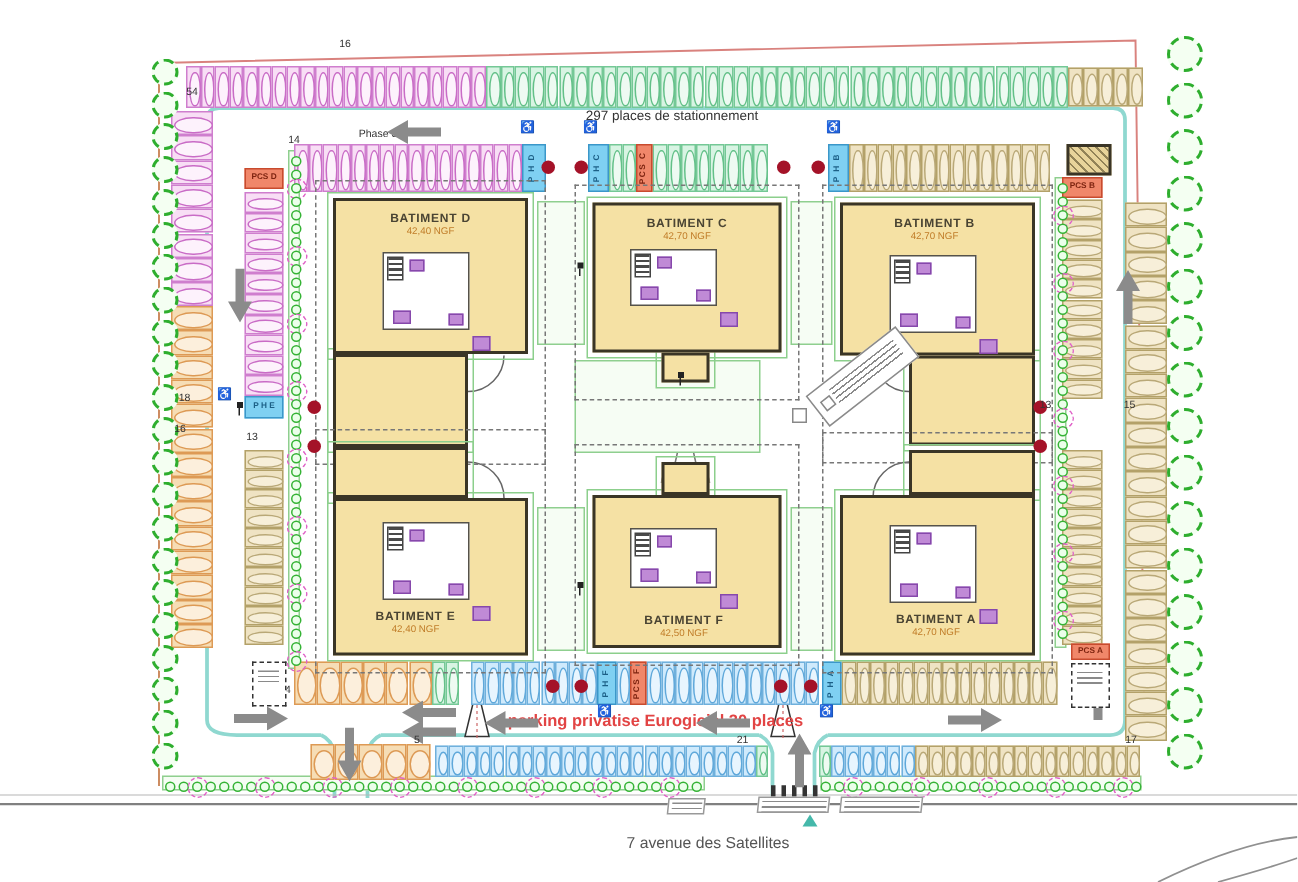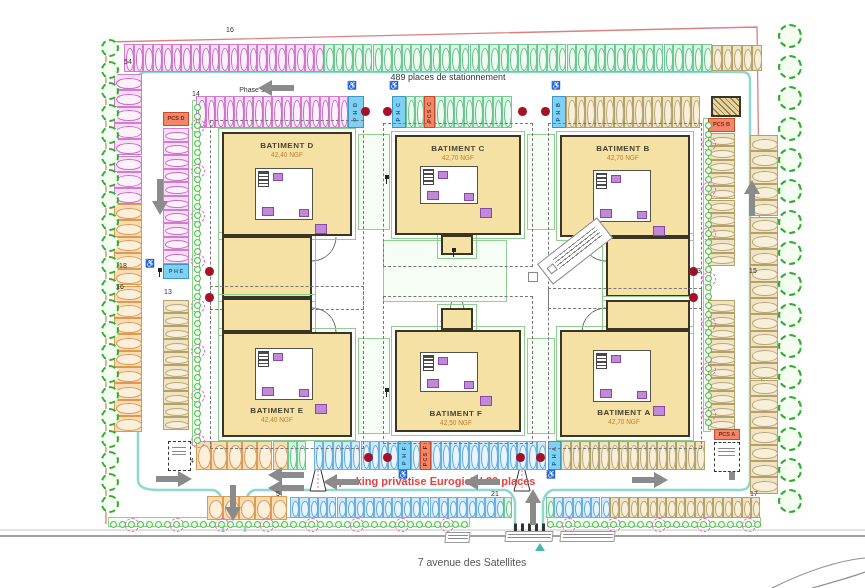--- a/index.html
+++ b/index.html
@@ -76,21 +76,21 @@
     <path d="M312,308 A24,24 0 0 1 336,332" fill="none" stroke="#666" stroke-width="1"></path>
     <path d="M582,332 A24,24 0 0 1 606,308" fill="none" stroke="#666" stroke-width="1"></path>
 
     <path d="M318,458 L310,491 L326,491 Z" fill="#fff" stroke="#333" stroke-width="1"></path>
     <path d="M318,458 L318,492" stroke="#cc6666" stroke-width="0.8" stroke-dasharray="2,2" fill="none"></path>
     <path d="M522,458 L514,491 L530,491 Z" fill="#fff" stroke="#333" stroke-width="1"></path>
     <path d="M522,458 L522,492" stroke="#cc6666" stroke-width="0.8" stroke-dasharray="2,2" fill="none"></path>
   </svg>
 
   <div class="lbl" style="left:252px;top:86px">Phase 3</div>
-  <div class="total" style="left:448px;top:72px">489 places de stationnement</div>
+  <div class="total" style="left:448px;top:72px">297 places de stationnement</div>
   <div class="redtext" style="left:437px;top:475px">parking privatise Eurogiciel 30 places</div>
   <div class="street" style="left:472px;top:556px">7 avenue des Satellites</div>
 
   <div class="tealtri" style="left:535px;top:543px"></div>
 
 <div class="greenrect" style="left: 358px; top: 134px; width: 32px; height: 96px;"></div>
     <div class="greenrect" style="left: 527px; top: 134px; width: 28px; height: 96px;"></div>
     <div class="greenrect" style="left: 358px; top: 338px; width: 32px; height: 96px;"></div>
     <div class="greenrect" style="left: 527px; top: 338px; width: 28px; height: 96px;"></div>
     <div class="greenrect" style="left: 383px; top: 240px; width: 124px; height: 62px;"></div>

